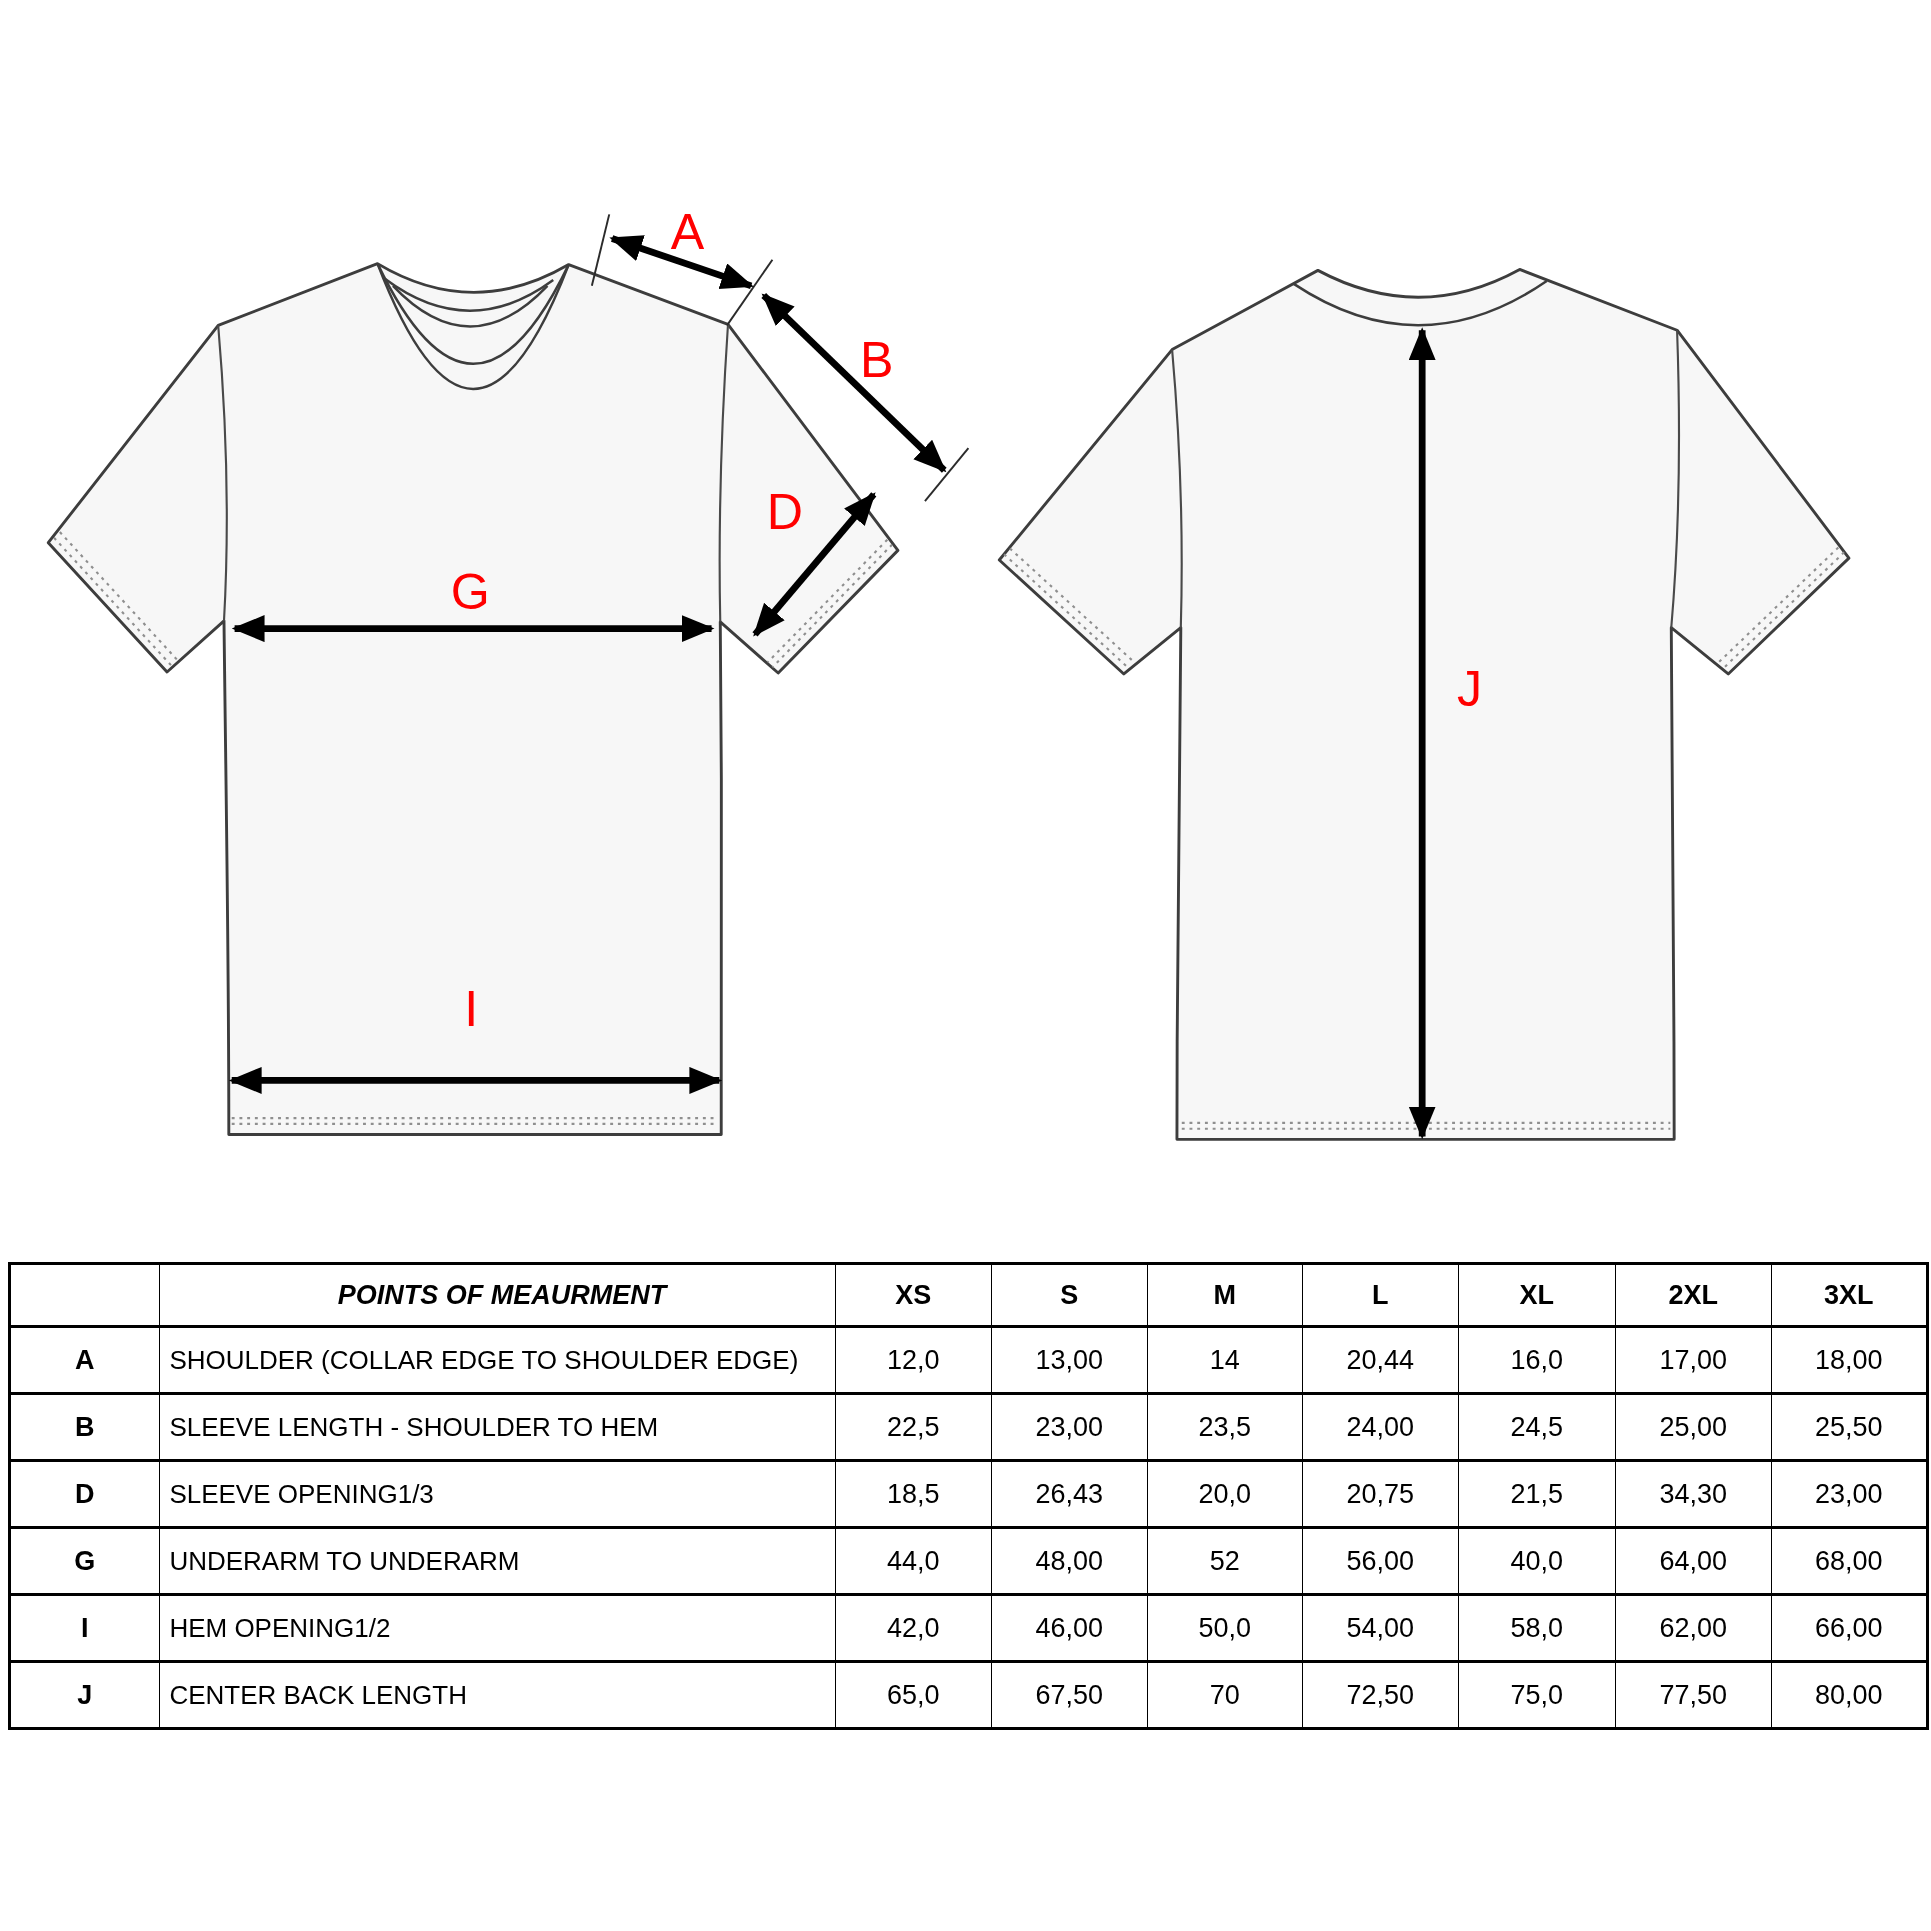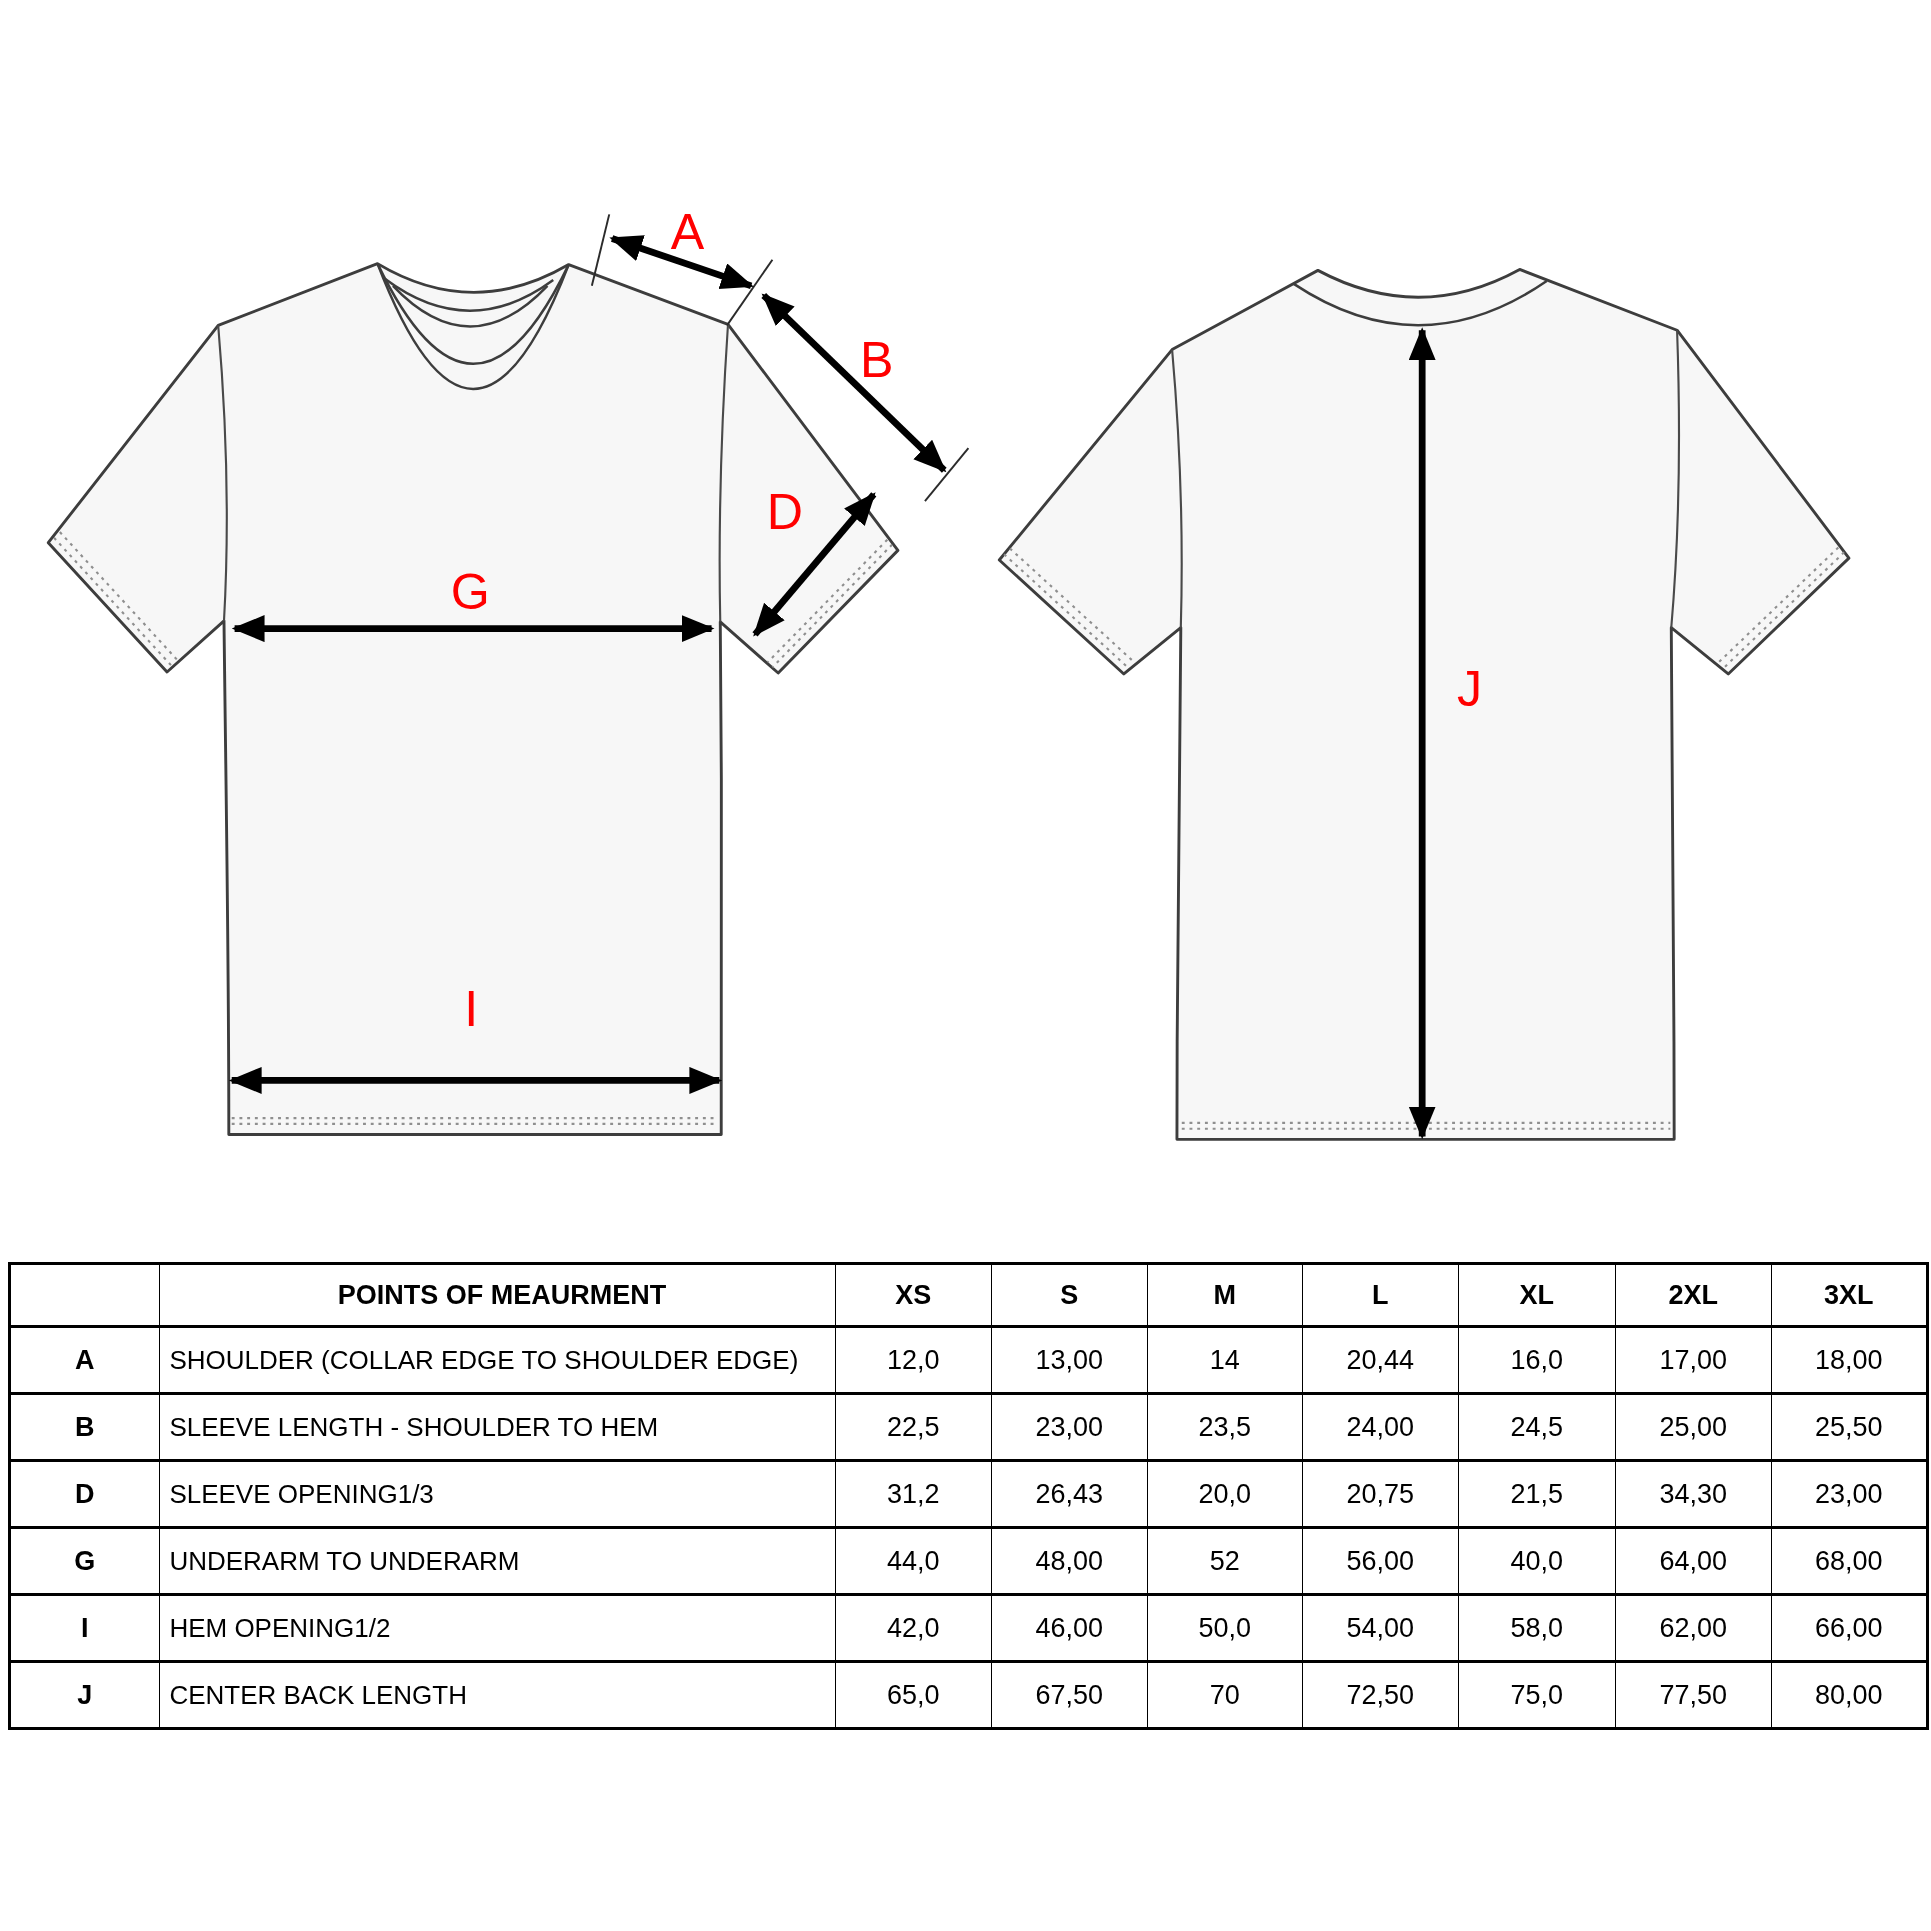--- a/index.html
+++ b/index.html
@@ -15,21 +15,21 @@
   .meas-label{fill:#FF0000;font-size:52px;font-weight:400;text-anchor:middle;}
   #size-table{position:absolute;left:7.7px;top:1262px;width:1920px;height:462px;
               border-collapse:collapse;table-layout:fixed;background:#fff;}
   #size-table td,#size-table th{border:1.9px solid #000;border-top-width:3.9px;border-bottom-width:3.9px;
               vertical-align:middle;text-align:center;font-size:27px;color:#000;
               overflow:hidden;white-space:nowrap;padding:0;}
   #size-table{border:3.9px solid #000;}
   .hdr-row{height:63px;}
   .data-row{height:67px;}
   .pom-cell{text-align:left !important;padding-left:9.7px !important;font-size:26px !important;margin-top:33px;}
-  .pom-hdr{text-align:left;padding-left:9.7px !important;font-weight:bold;}
+  .pom-hdr{text-align:left;padding-left:9.7px !important;font-weight:bold;font-style:italic;}
   .size-hdr{font-weight:bold;}
   .letter-cell{color:#FF0000;font-weight:bold;}
 </style>
 </head>
 <body>
 
 <div id="canvas">
 
   <svg id="diagram" width="1931" height="1262" viewBox="0 0 2000 1307">
     <defs>
@@ -160,21 +160,21 @@
       <td>23,00</td>
       <td>23,5</td>
       <td>24,00</td>
       <td>24,5</td>
       <td>25,00</td>
       <td>25,50</td>
     </tr>
     <tr class="data-row">
       <td class="letter-cell">D</td>
       <td class="pom-cell">SLEEVE OPENING1/3</td>
-      <td>31,2</td>
+      <td>18,5</td>
       <td>26,43</td>
       <td>20,0</td>
       <td>20,75</td>
       <td>21,5</td>
       <td>34,30</td>
       <td>23,00</td>
     </tr>
     <tr class="data-row">
       <td class="letter-cell">G</td>
       <td class="pom-cell">UNDERARM TO UNDERARM</td>

